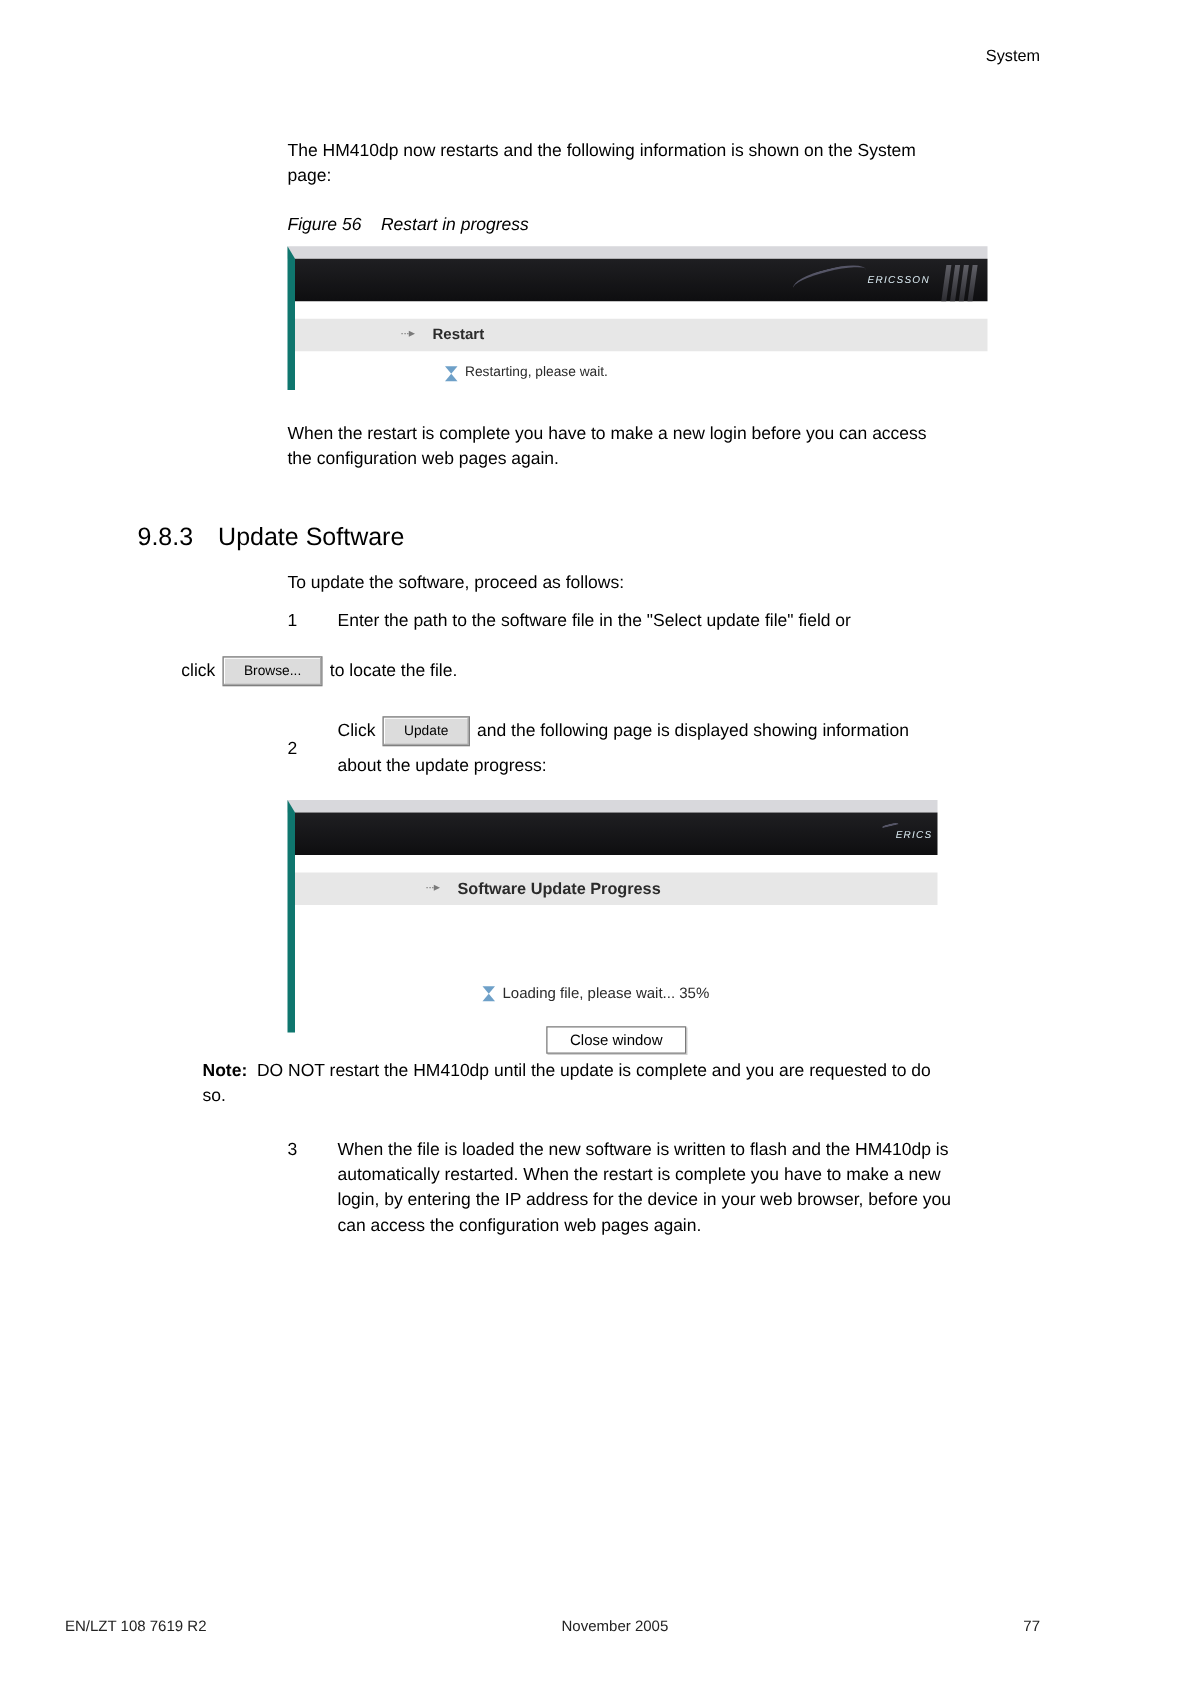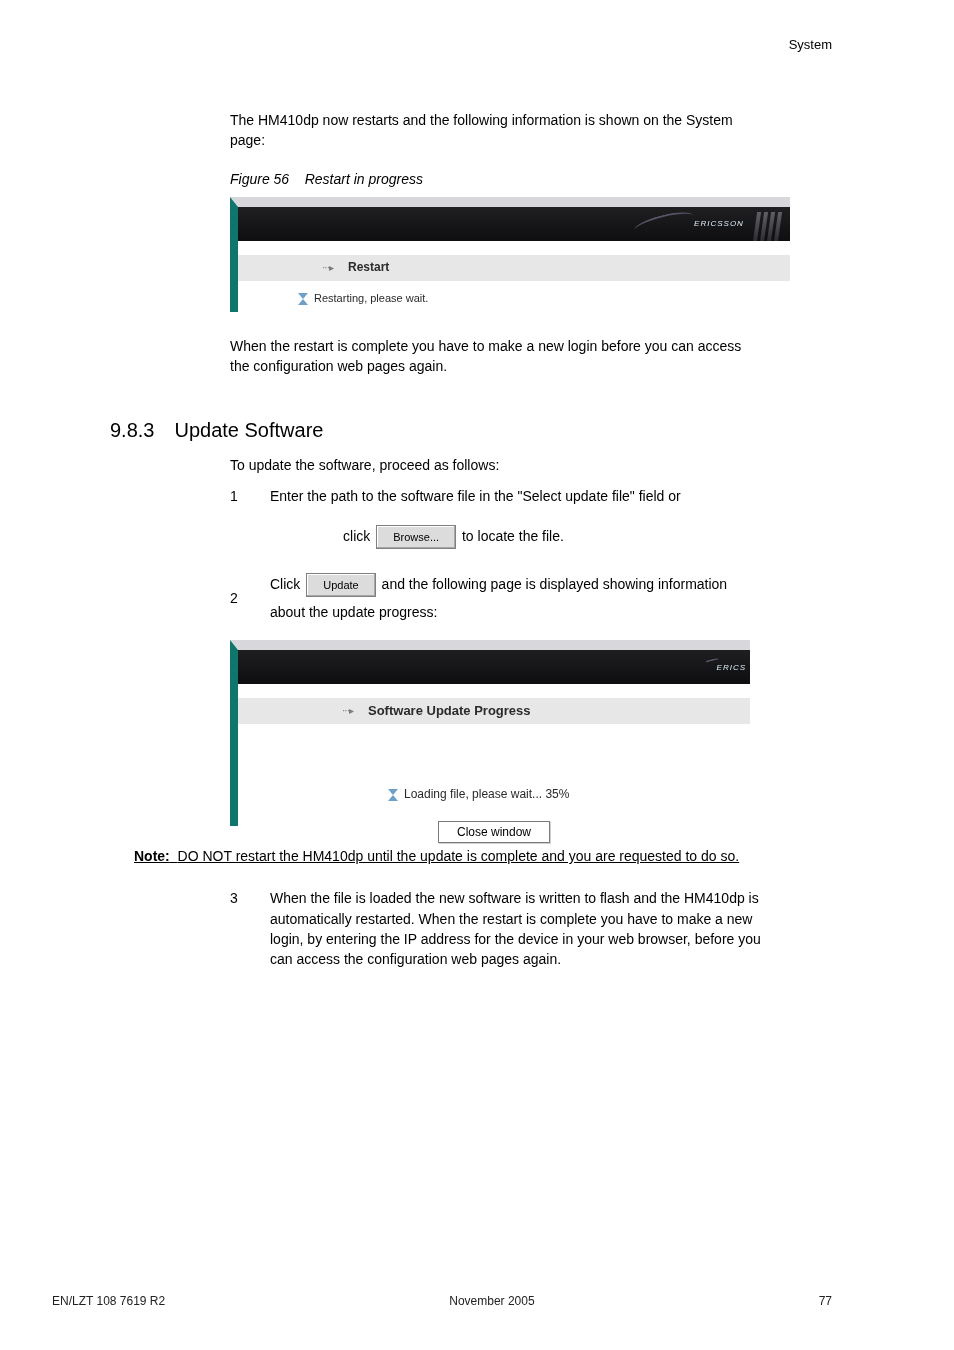--- a/index.html
+++ b/index.html
@@ -66,39 +66,37 @@
     font-family: Tahoma, Verdana, sans-serif;
     vertical-align: middle;
     box-shadow: inset -1px -1px 0 #a8a8a8, inset 1px 1px 0 #fff;
     margin: 0 2px;
   }
   .instr-line {
     margin-left: 75px;
     margin-right: 70px;
     margin-top: 16px;
     line-height: 2.0;
-    text-align: center;
   }
   .note-block {
-    margin-left: 64px;
+    margin-left: 92px;
     margin-right: 70px;
     margin-top: 20px;
-    text-decoration: underline;
   }
   .note-label {
     font-weight: bold;
   }
 
   
   .shot-wrap {
     margin-left: 160px;
     margin-top: 6px;
   }
   .shot {
-    border-left: 8px solid #0f766e;
+    border-left: 6px solid #0f766e;
     border-top: 10px solid #d8d8dc;
     box-sizing: border-box;
     background: #fff;
     position: relative;
     font-family: Verdana, Arial, sans-serif;
   }
   .shot1 { width: 560px; height: 115px; }
   .shot2 { width: 520px; height: 186px; }
 
   .dark-banner {
@@ -175,21 +173,21 @@
     top: 50%;
     transform: translateY(-50%);
     font-size: 10px;
     color: #7a7a7a;
     letter-spacing: -1px;
   }
   .tb2 .arrow-dots { left: 104px; }
   .title-strong { font-weight: bold; color: #2b2b2b; }
 
   .content-row {
-    padding: 10px 10px 6px 60px;
+    padding: 10px 10px 6px 120px;
     font-size: 11px;
     color: #2a2a2a;
     display: flex;
     align-items: center;
     gap: 6px;
   }
   .content-row.c2 {
     padding: 18px 10px 6px 150px;
     font-size: 12px;
     justify-content: flex-start;

